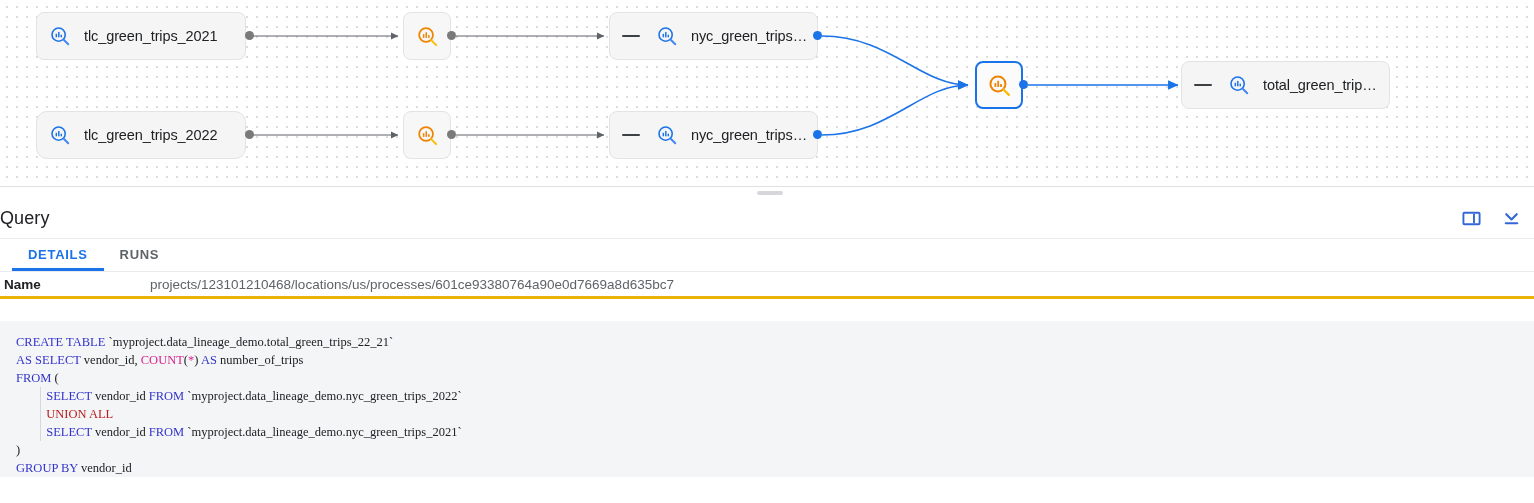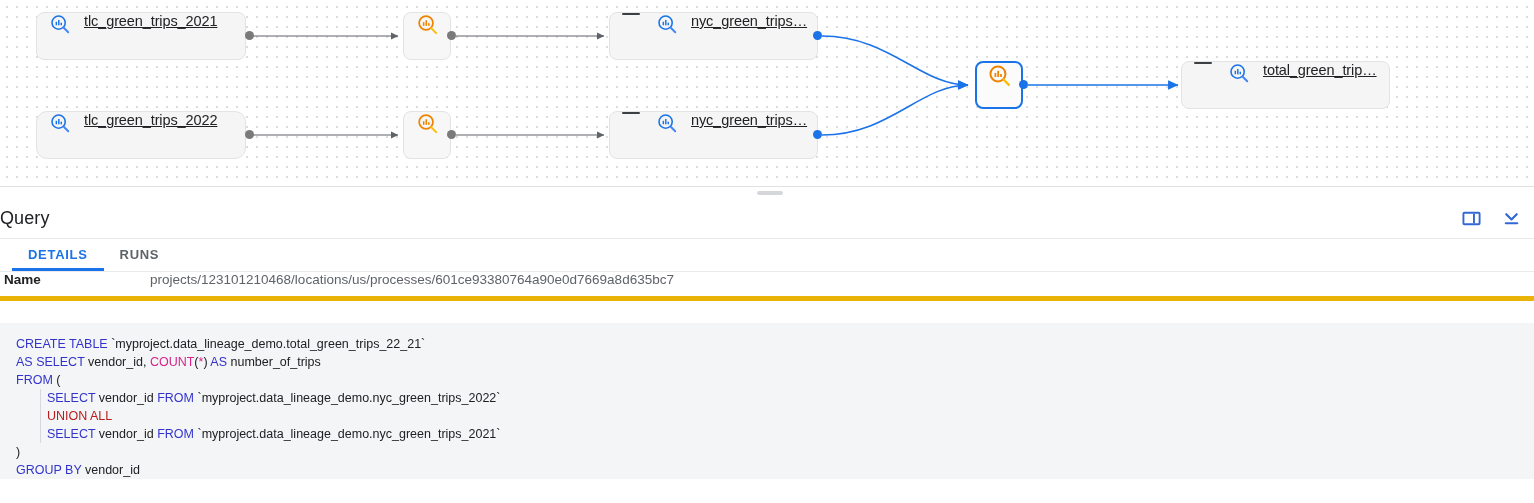--- a/index.html
+++ b/index.html
@@ -15,24 +15,23 @@
   
   .graph{
     position:relative;width:1534px;height:186px;overflow:hidden;
     background-color:#ffffff;
     background-image:radial-gradient(#dadce0 1px, transparent 1.1px);
     background-size:10px 10px;background-position:2px 2px;
   }
   .graph-svg{position:absolute;left:0;top:0;width:1534px;height:186px;}
 
   .node{
-    position:absolute;display:flex;align-items:flex-start;
+    position:absolute;display:flex;align-items:center;
     background:#f5f5f5;border:1px solid #e3e3e3;border-radius:8px;
     box-sizing:border-box;
-    text-decoration:underline;
   }
   .node.table-node{height:48px;padding:0 12px;}
   .node.proc-node{
     width:48px;height:48px;justify-content:center;padding:0;
     background:#f7f7f7;
   }
   .node.selected{
     border:2px solid #1a73e8;background:#fbfbfb;
   }
   .node-label{
@@ -79,31 +78,31 @@
     position:relative;height:33px;display:flex;align-items:center;
     padding:0 16px;font-size:13px;font-weight:600;letter-spacing:.7px;
     color:#5f6368;cursor:pointer;box-sizing:border-box;
   }
   .tab.active{color:#1a73e8;margin-top:32px;}
   .tab.active:after{
     content:"";position:absolute;left:0;right:0;bottom:0;height:3px;background:#1a73e8;
   }
 
   .kv{width:1534px;}
-  .kv-row{display:flex;align-items:flex-start;height:24px;border-bottom:5px solid #eab308;}
+  .kv-row{display:flex;align-items:center;height:24px;border-bottom:3px solid #eab308;}
   .kv-key{
     width:150px;flex:none;padding-left:4px;box-sizing:border-box;
     font-size:13.5px;font-weight:700;color:#202124;
   }
   .kv-val{font-size:13.5px;color:#5f6368;white-space:nowrap;}
 
   .code{
     margin-top:22px;width:1534px;height:auto;
     background:#f4f5f7;padding:12px 0 0 0;box-sizing:border-box;
-    font-family:Liberation Sans, sans-serif;
+    font-family:Liberation Serif, serif;
     font-size:12.5px;line-height:18px;color:#202124;
   }
   .cl{white-space:pre;padding-left:16px;}
   .k{color:#3333cc;}
   .fn{color:#d6248b;}
   .mut{color:#b91c1c;}
   .id{color:#202124;}
   .code-ind{position:relative;margin-left:24px;}
   .code-ind:before{
     content:"";position:absolute;left:16px;top:0;bottom:0;width:1px;background:#d6d8dc;

